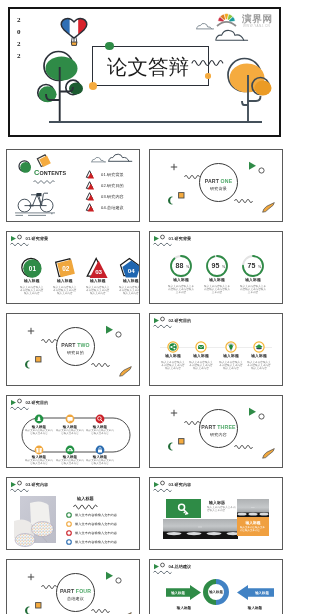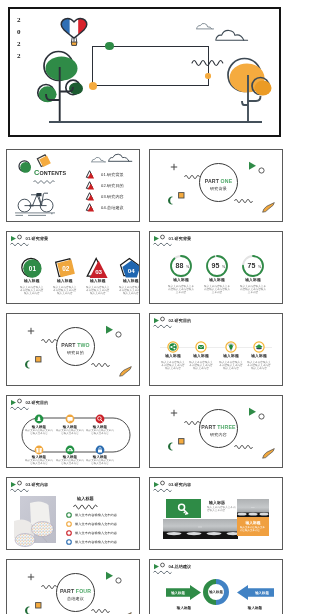--- a/index.html
+++ b/index.html
@@ -94,20 +94,21 @@
       <path d="M23.7 41.5 L33 41.5 Q37 41.5 37 37" fill="none" stroke="#2b3038" stroke-width="1.9"></path>
       <path d="M23.7 50 L14 50 Q10 50 10 44" fill="none" stroke="#2b3038" stroke-width="1.9"></path>
     </svg>
 
     <div class="abs" style="left:39px;top:112px;width:213px;height:1.7px;background:#44505a;"></div>
 
     <div class="titlebox"></div>
     <div class="abs" style="left:95px;top:32.5px;width:9px;height:8.5px;border-radius:50%;background:#2f8b47;"></div>
     <div class="abs" style="left:78.5px;top:73px;width:8.5px;height:8px;border-radius:50%;background:#f5ab3f;"></div>
     <div class="abs" style="left:195px;top:64px;width:5.5px;height:5.5px;border-radius:50%;background:#f5ab3f;"></div>
+    <div class="titletxt">论文答辩</div>
 
     <svg class="abs" style="left:182px;top:47px;" width="34" height="12" viewBox="0 0 34 12">
       <path d="M0 7 Q2.2 2 4.4 7 T8.8 7 T13.2 7 T17.6 7 T22 7 T26.4 7 T30.8 7" fill="none" stroke="#2b3038" stroke-width="1.1" stroke-linecap="round"></path>
     </svg>
 
     <svg class="abs" style="left:215px;top:48px;" width="50" height="68" viewBox="0 0 50 68">
       <circle cx="19.5" cy="18" r="16.5" fill="none" stroke="#3e4a54" stroke-width="1.7"></circle>
       <ellipse cx="22" cy="21" rx="17.5" ry="14.5" fill="#f5ab3f"></ellipse>
       <circle cx="35.5" cy="29" r="8.5" fill="none" stroke="#3e4a54" stroke-width="1.7"></circle>
       <ellipse cx="38" cy="31" rx="8.5" ry="7.5" fill="#eb9b25"></ellipse>
@@ -118,20 +119,35 @@
 
     <svg class="abs" style="left:186px;top:13px;" width="20" height="8" viewBox="0 0 20 8">
       <path d="M0.6 6.9 Q1.2 3.2 4.4 3.6 Q5.6 0.8 8.6 1.6 Q11.4 2.4 11.6 4.9 Q14.6 4.3 15.8 6.9" fill="none" stroke="#717d86" stroke-width="0.85" stroke-linecap="round"></path>
       <path d="M1.2 6.9 L17.6 6.9" stroke="#717d86" stroke-width="0.85" stroke-linecap="round"></path>
     </svg>
     <svg class="abs" style="left:205px;top:20px;" width="38" height="13" viewBox="0 0 38 13">
       <path d="M0.8 11.2 Q1.8 5.4 6.6 6.2 Q8.6 1.0 14 1.4 Q19 1.8 19.8 6.2 Q26 4.6 28.8 11.2" fill="none" stroke="#3e4a54" stroke-width="1.05" stroke-linecap="round"></path>
       <path d="M1.6 11.2 L32.6 11.2" stroke="#3e4a54" stroke-width="1.05" stroke-linecap="round"></path>
     </svg>
 
+    <div class="abs" style="left:199px;top:0px;width:72px;height:30px;">
+      <svg style="position:absolute;left:7px;top:1px;" width="21" height="17" viewBox="0 0 21 17">
+        <g transform="translate(10.5,12.4)" stroke="#fff" stroke-width="0.55" stroke-linejoin="round">
+          <path d="M0 0 L-8.7 -1.3 A8.8 8.8 0 0 1 -6.5 -5.9 Z" fill="#cf3044"></path>
+          <path d="M0 0 L-6.5 -5.9 A8.8 8.8 0 0 1 -2.3 -8.5 Z" fill="#e07b22"></path>
+          <path d="M0 0 L-2.3 -8.5 A8.8 8.8 0 0 1 2.3 -8.5 Z" fill="#f0a61e"></path>
+          <path d="M0 0 L2.3 -8.5 A8.8 8.8 0 0 1 6.5 -5.9 Z" fill="#8cc63e"></path>
+          <path d="M0 0 L6.5 -5.9 A8.8 8.8 0 0 1 8.7 -1.3 Z" fill="#1a9c9c"></path>
+        </g>
+        <circle cx="10.5" cy="12.4" r="3.2" fill="#fff"></circle>
+        <path d="M1 16 Q10.5 7.6 20 16" fill="none" stroke="#8c8c8c" stroke-width="1.7"></path>
+      </svg>
+      <div style="position:absolute;left:33px;top:4.5px;font-size:9.6px;line-height:9.6px;font-weight:bold;color:#9a9a9a;letter-spacing:0.6px;white-space:nowrap;">演界网</div>
+      <div style="position:absolute;left:34px;top:16px;font-size:3px;line-height:3px;color:#bdbdbd;letter-spacing:0.5px;white-space:nowrap;">WWW.YANJ.CN</div>
+    </div>
 
   </div>
 
   <div class="thumb" style="left:6px;top:149px;">
     <svg class="abs" style="left:11px;top:10px;" width="15" height="15" viewBox="0 0 15 15">
       <circle cx="6.4" cy="6.2" r="5.4" fill="none" stroke="#2b3038" stroke-width="1.2"></circle>
       <circle cx="7.6" cy="7.4" r="5.4" fill="#2f8b47"></circle>
     </svg>
     <svg class="abs" style="left:30px;top:3px;" width="14" height="16" viewBox="0 0 14 16">
       <g transform="rotate(-27 7 8)">

